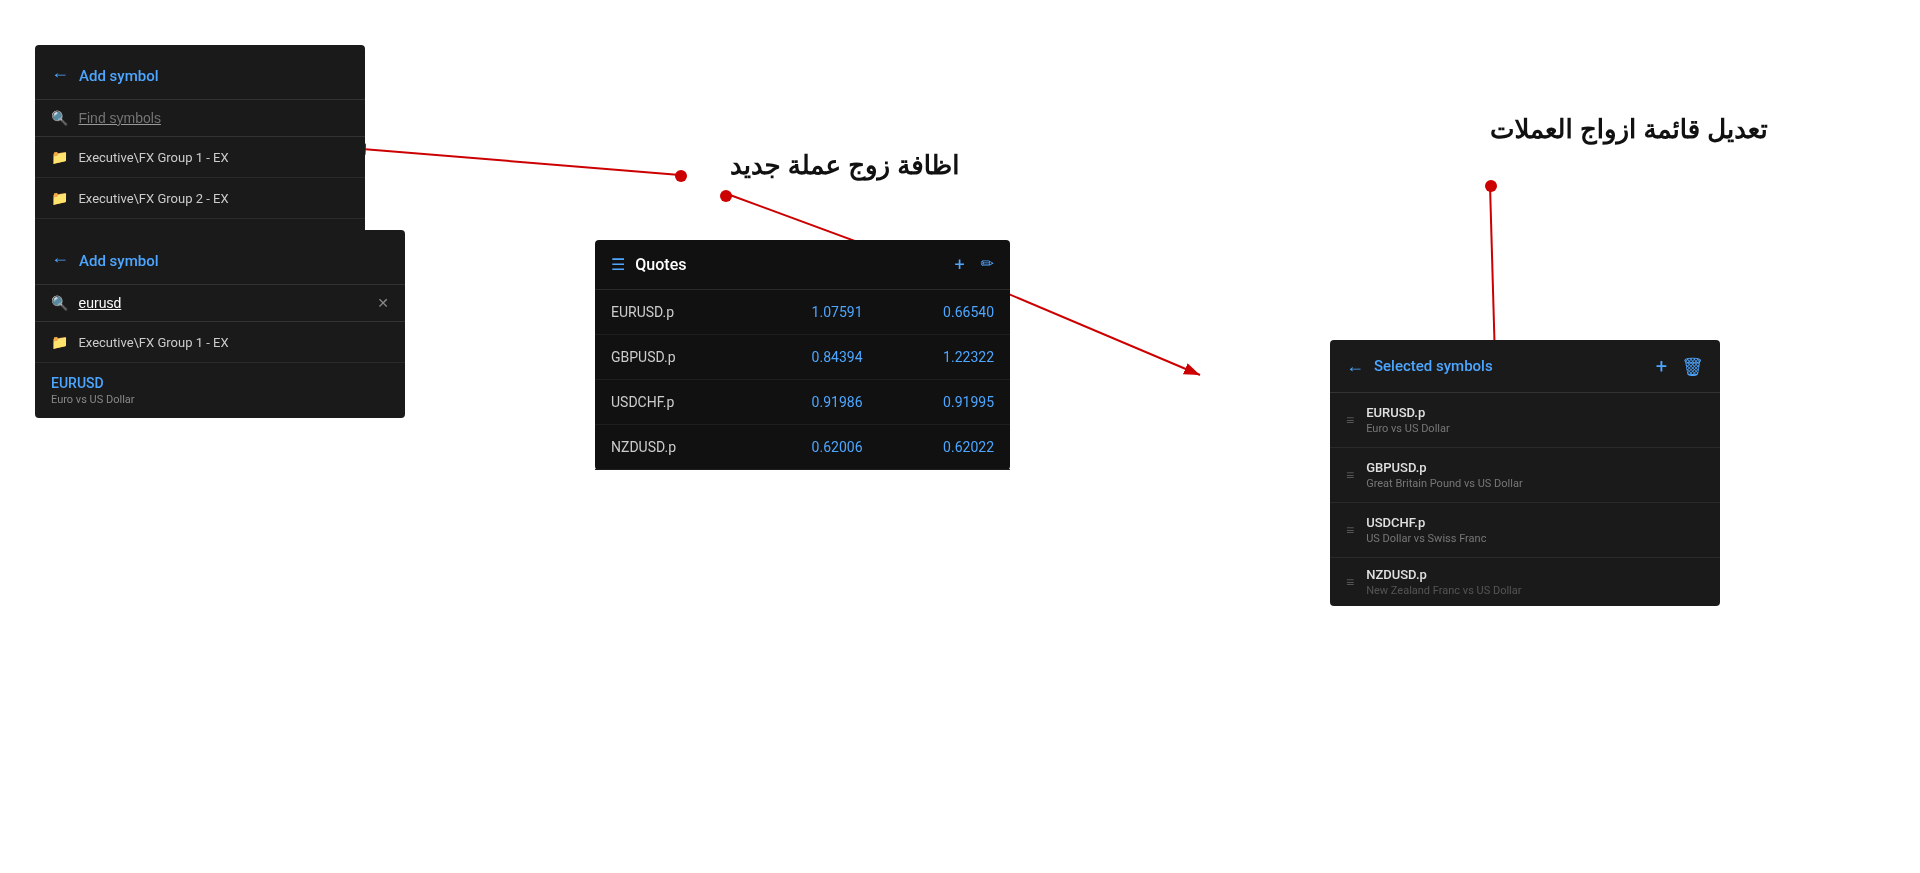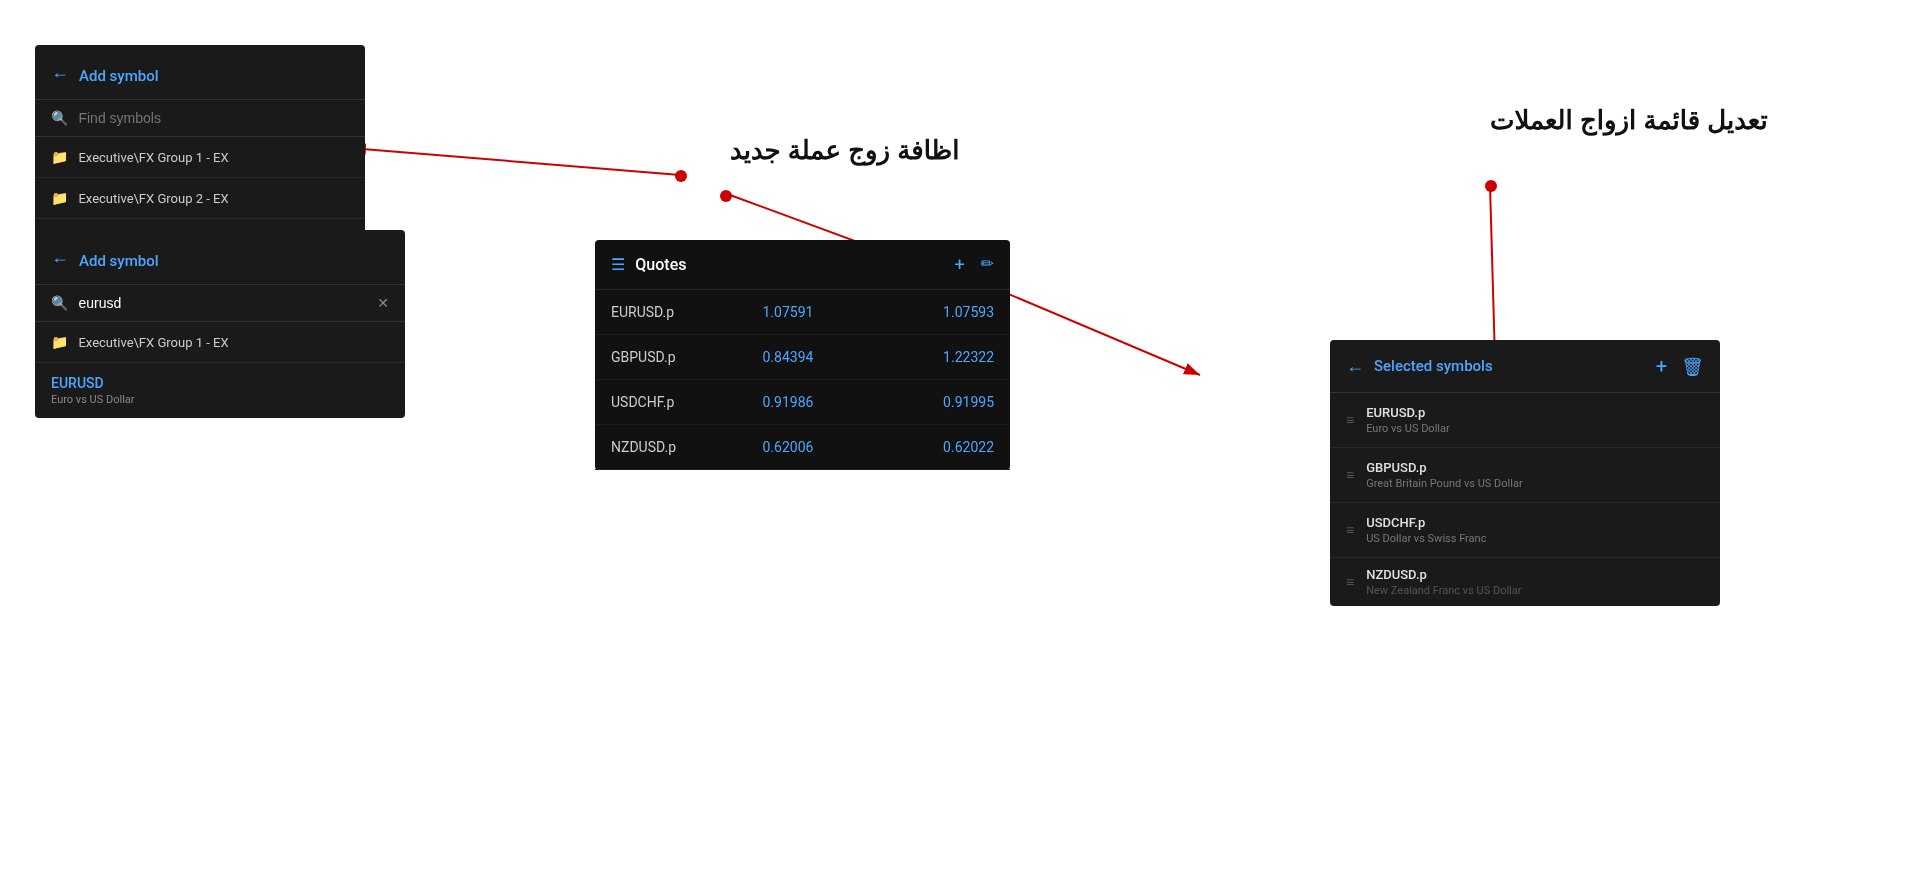--- a/index.html
+++ b/index.html
@@ -54,20 +54,21 @@
       font-size: 14px;
     }
 
     .search-bar input {
       background: transparent;
       border: none;
       outline: none;
       color: #ffffff;
       font-size: 14px;
       flex: 1;
+      text-decoration: underline;
     }
 
     .search-bar .clear-icon {
       color: #888;
       font-size: 14px;
       cursor: pointer;
     }
 
     .folder-item {
       display: flex;
@@ -151,21 +152,21 @@
 
     .quote-symbol {
       color: #cccccc;
       font-size: 14px;
       min-width: 120px;
     }
 
     .quote-bid {
       color: #4da6ff;
       font-size: 14px;
-      text-align: left;
+      text-align: right;
       min-width: 100px;
     }
 
     .quote-ask {
       color: #4da6ff;
       font-size: 14px;
       text-align: right;
       min-width: 100px;
     }
 
@@ -281,23 +282,23 @@
 
   <line x1="940" y1="265" x2="1200" y2="375" stroke="#cc0000" stroke-width="2" marker-end="url(#arrowhead)"></line>
 </svg>
 
 <div class="red-dot" style="left: 675px; top: 170px;"></div>
 <div class="red-dot" style="left: 720px; top: 190px;"></div>
 <div class="red-dot" style="left: 1485px; top: 180px;"></div>
 <div class="red-dot" style="left: 930px; top: 263px;"></div>
 <div class="red-dot" style="left: 985px; top: 263px;"></div>
 
-<div class="annotation" style="left: 730px; top: 135px;">اظافة زوج عملة جديد</div>
-
-<div class="annotation" style="left: 1490px; top: 105px;">تعديل قائمة ازواج العملات</div>
+<div class="annotation" style="left: 730px; top: 150px;">اظافة زوج عملة جديد</div>
+
+<div class="annotation" style="left: 1490px; top: 114px;">تعديل قائمة ازواج العملات</div>
 
 <div class="panel" style="left: 35px; top: 45px; width: 330px;">
   <div class="panel-header">
     <span class="back-arrow">←</span>
     <span class="title">Add symbol</span>
   </div>
   <div class="search-bar">
     <span class="search-icon">🔍</span>
     <input type="text" style="background: transparent; border: none; outline: none; color: rgb(153, 153, 153); font-size: 14px; flex: 1 1 0%;" placeholder="Find symbols">
   </div>
@@ -343,21 +344,21 @@
     </div>
     <div class="quotes-actions">
       <span class="blue-add-btn">+</span>
       <span style="color:#4da6ff;font-size:16px;cursor:pointer;">✏</span>
     </div>
   </div>
 
   <div class="quote-row">
     <span class="quote-symbol">EURUSD.p</span>
     <span class="quote-bid">1.07591</span>
-    <span class="quote-ask">1.07593</span>
+    <span class="quote-ask">0.66540</span>
   </div>
   <div class="quote-row">
     <span class="quote-symbol">GBPUSD.p</span>
     <span class="quote-bid">0.84394</span>
     <span class="quote-ask">1.22322</span>
   </div>
   <div class="quote-row">
     <span class="quote-symbol">USDCHF.p</span>
     <span class="quote-bid">0.91986</span>
     <span class="quote-ask">0.91995</span>

